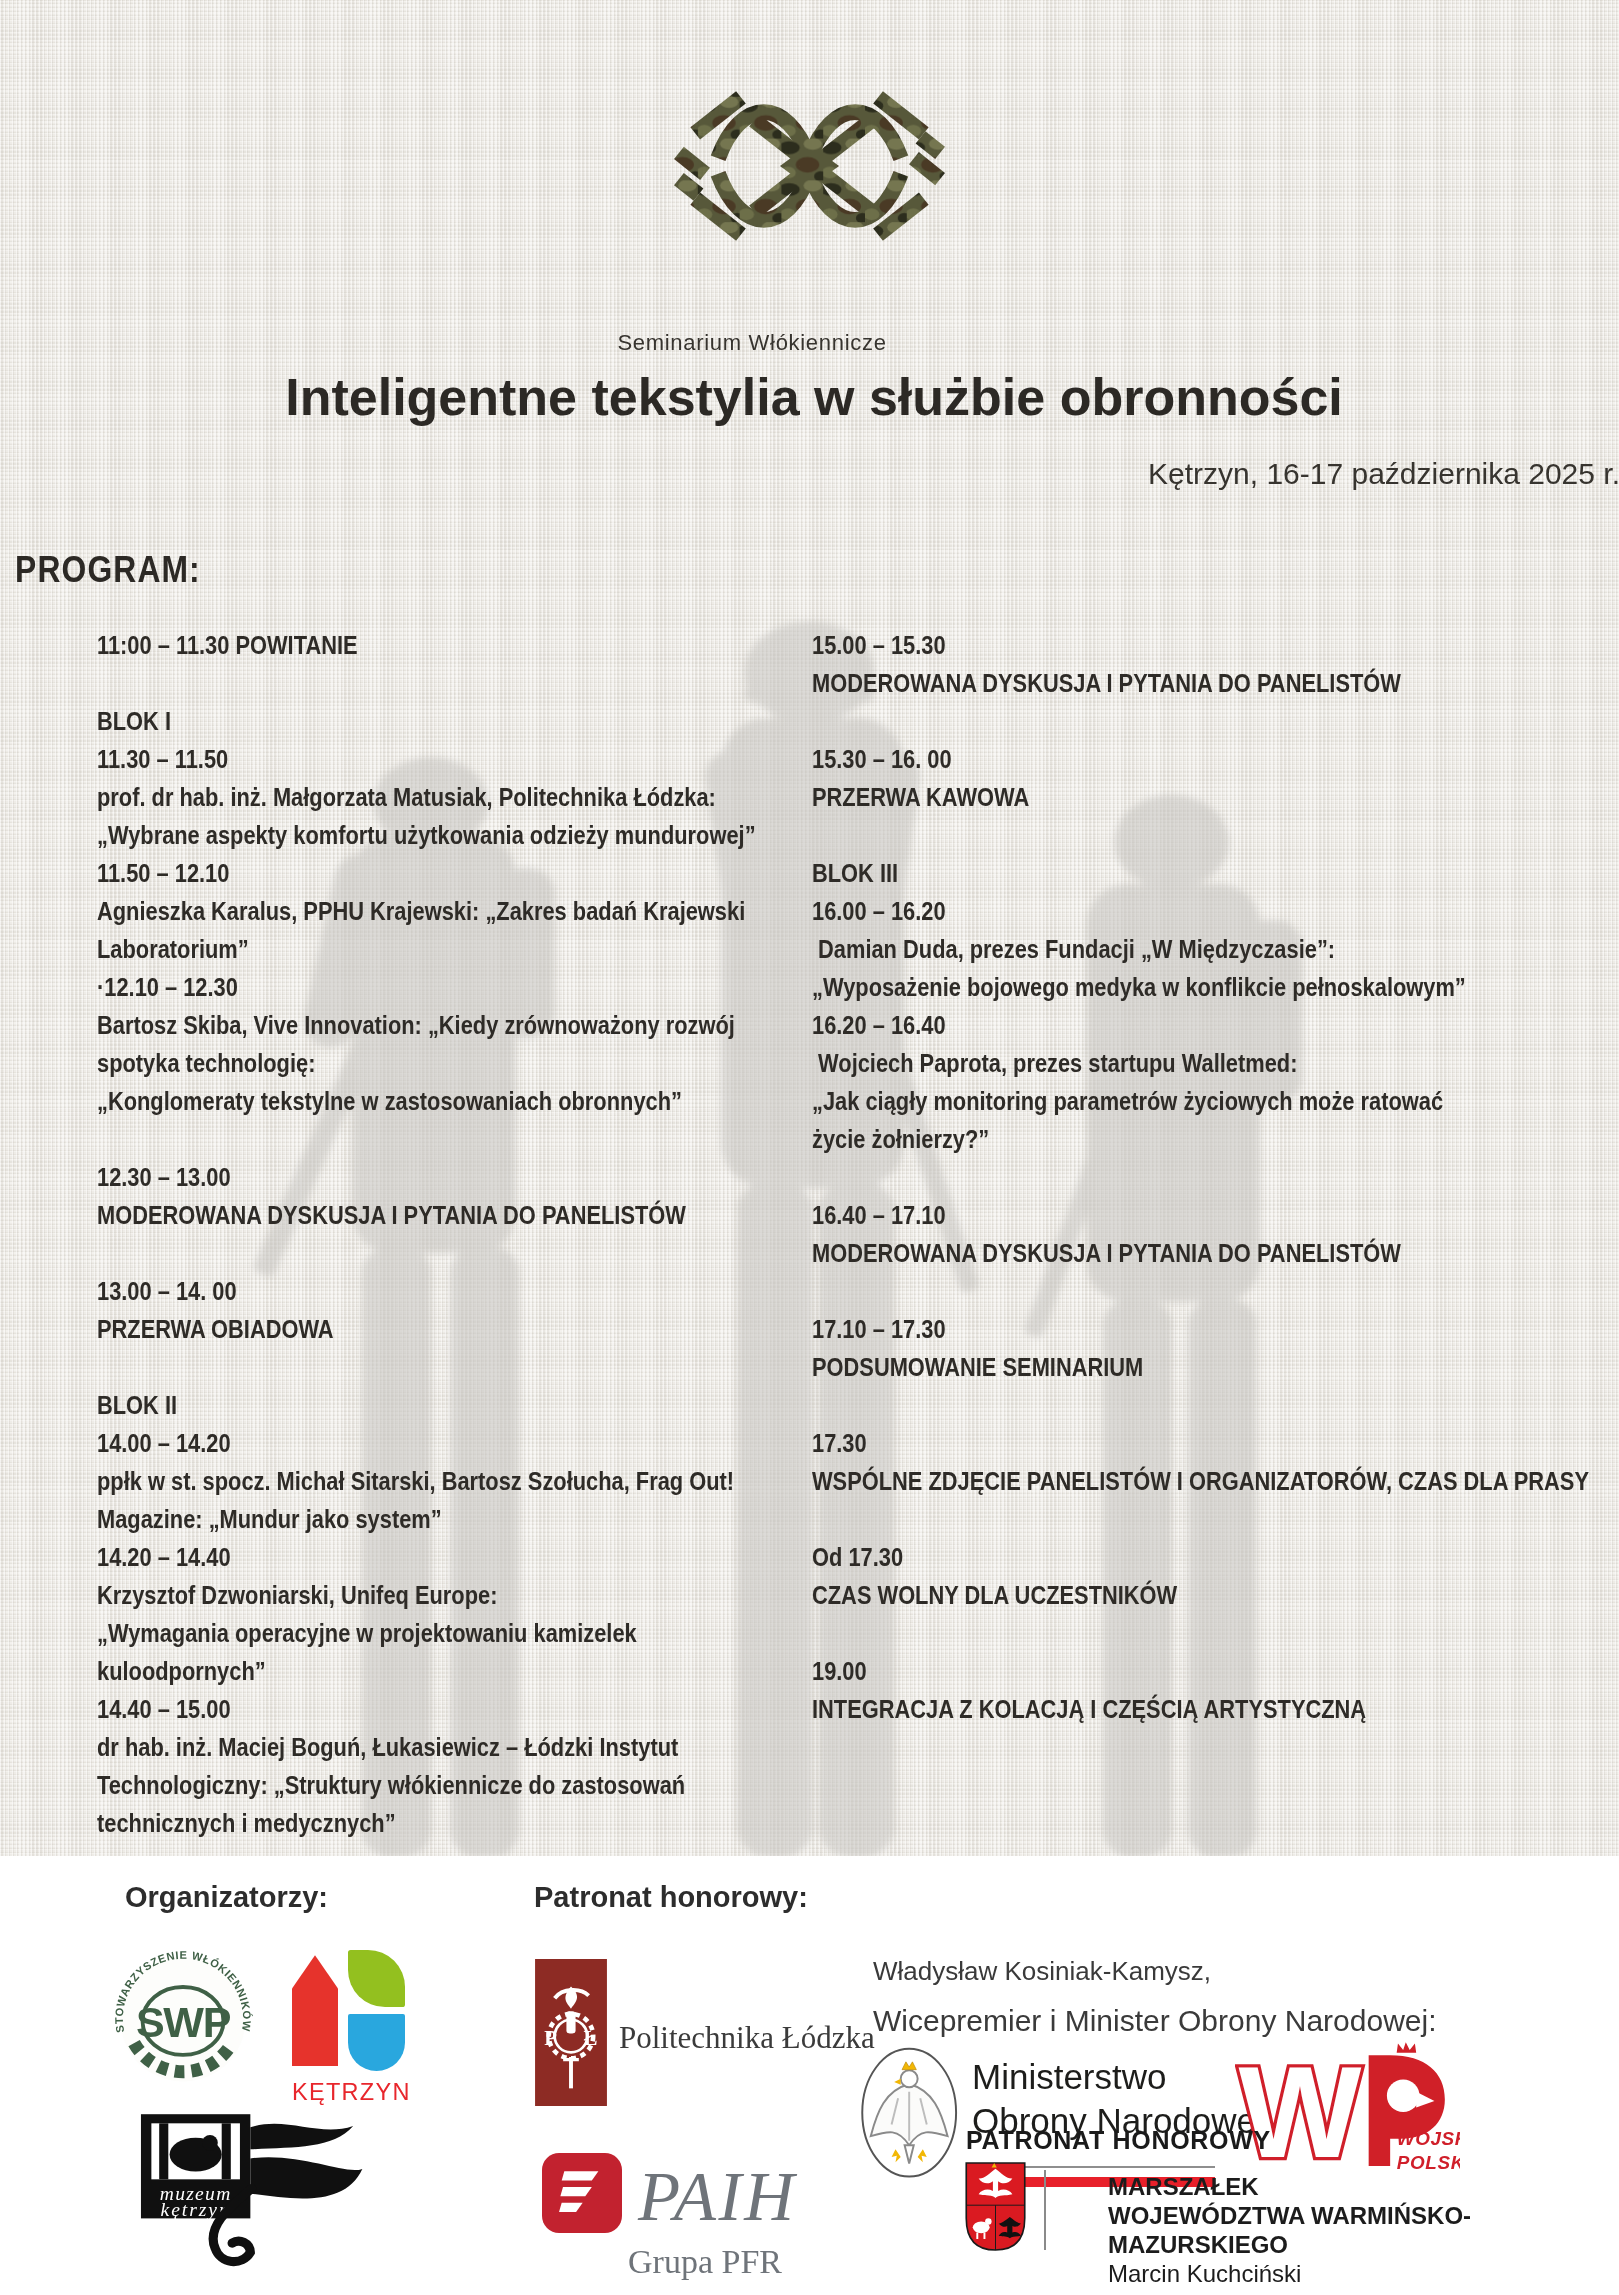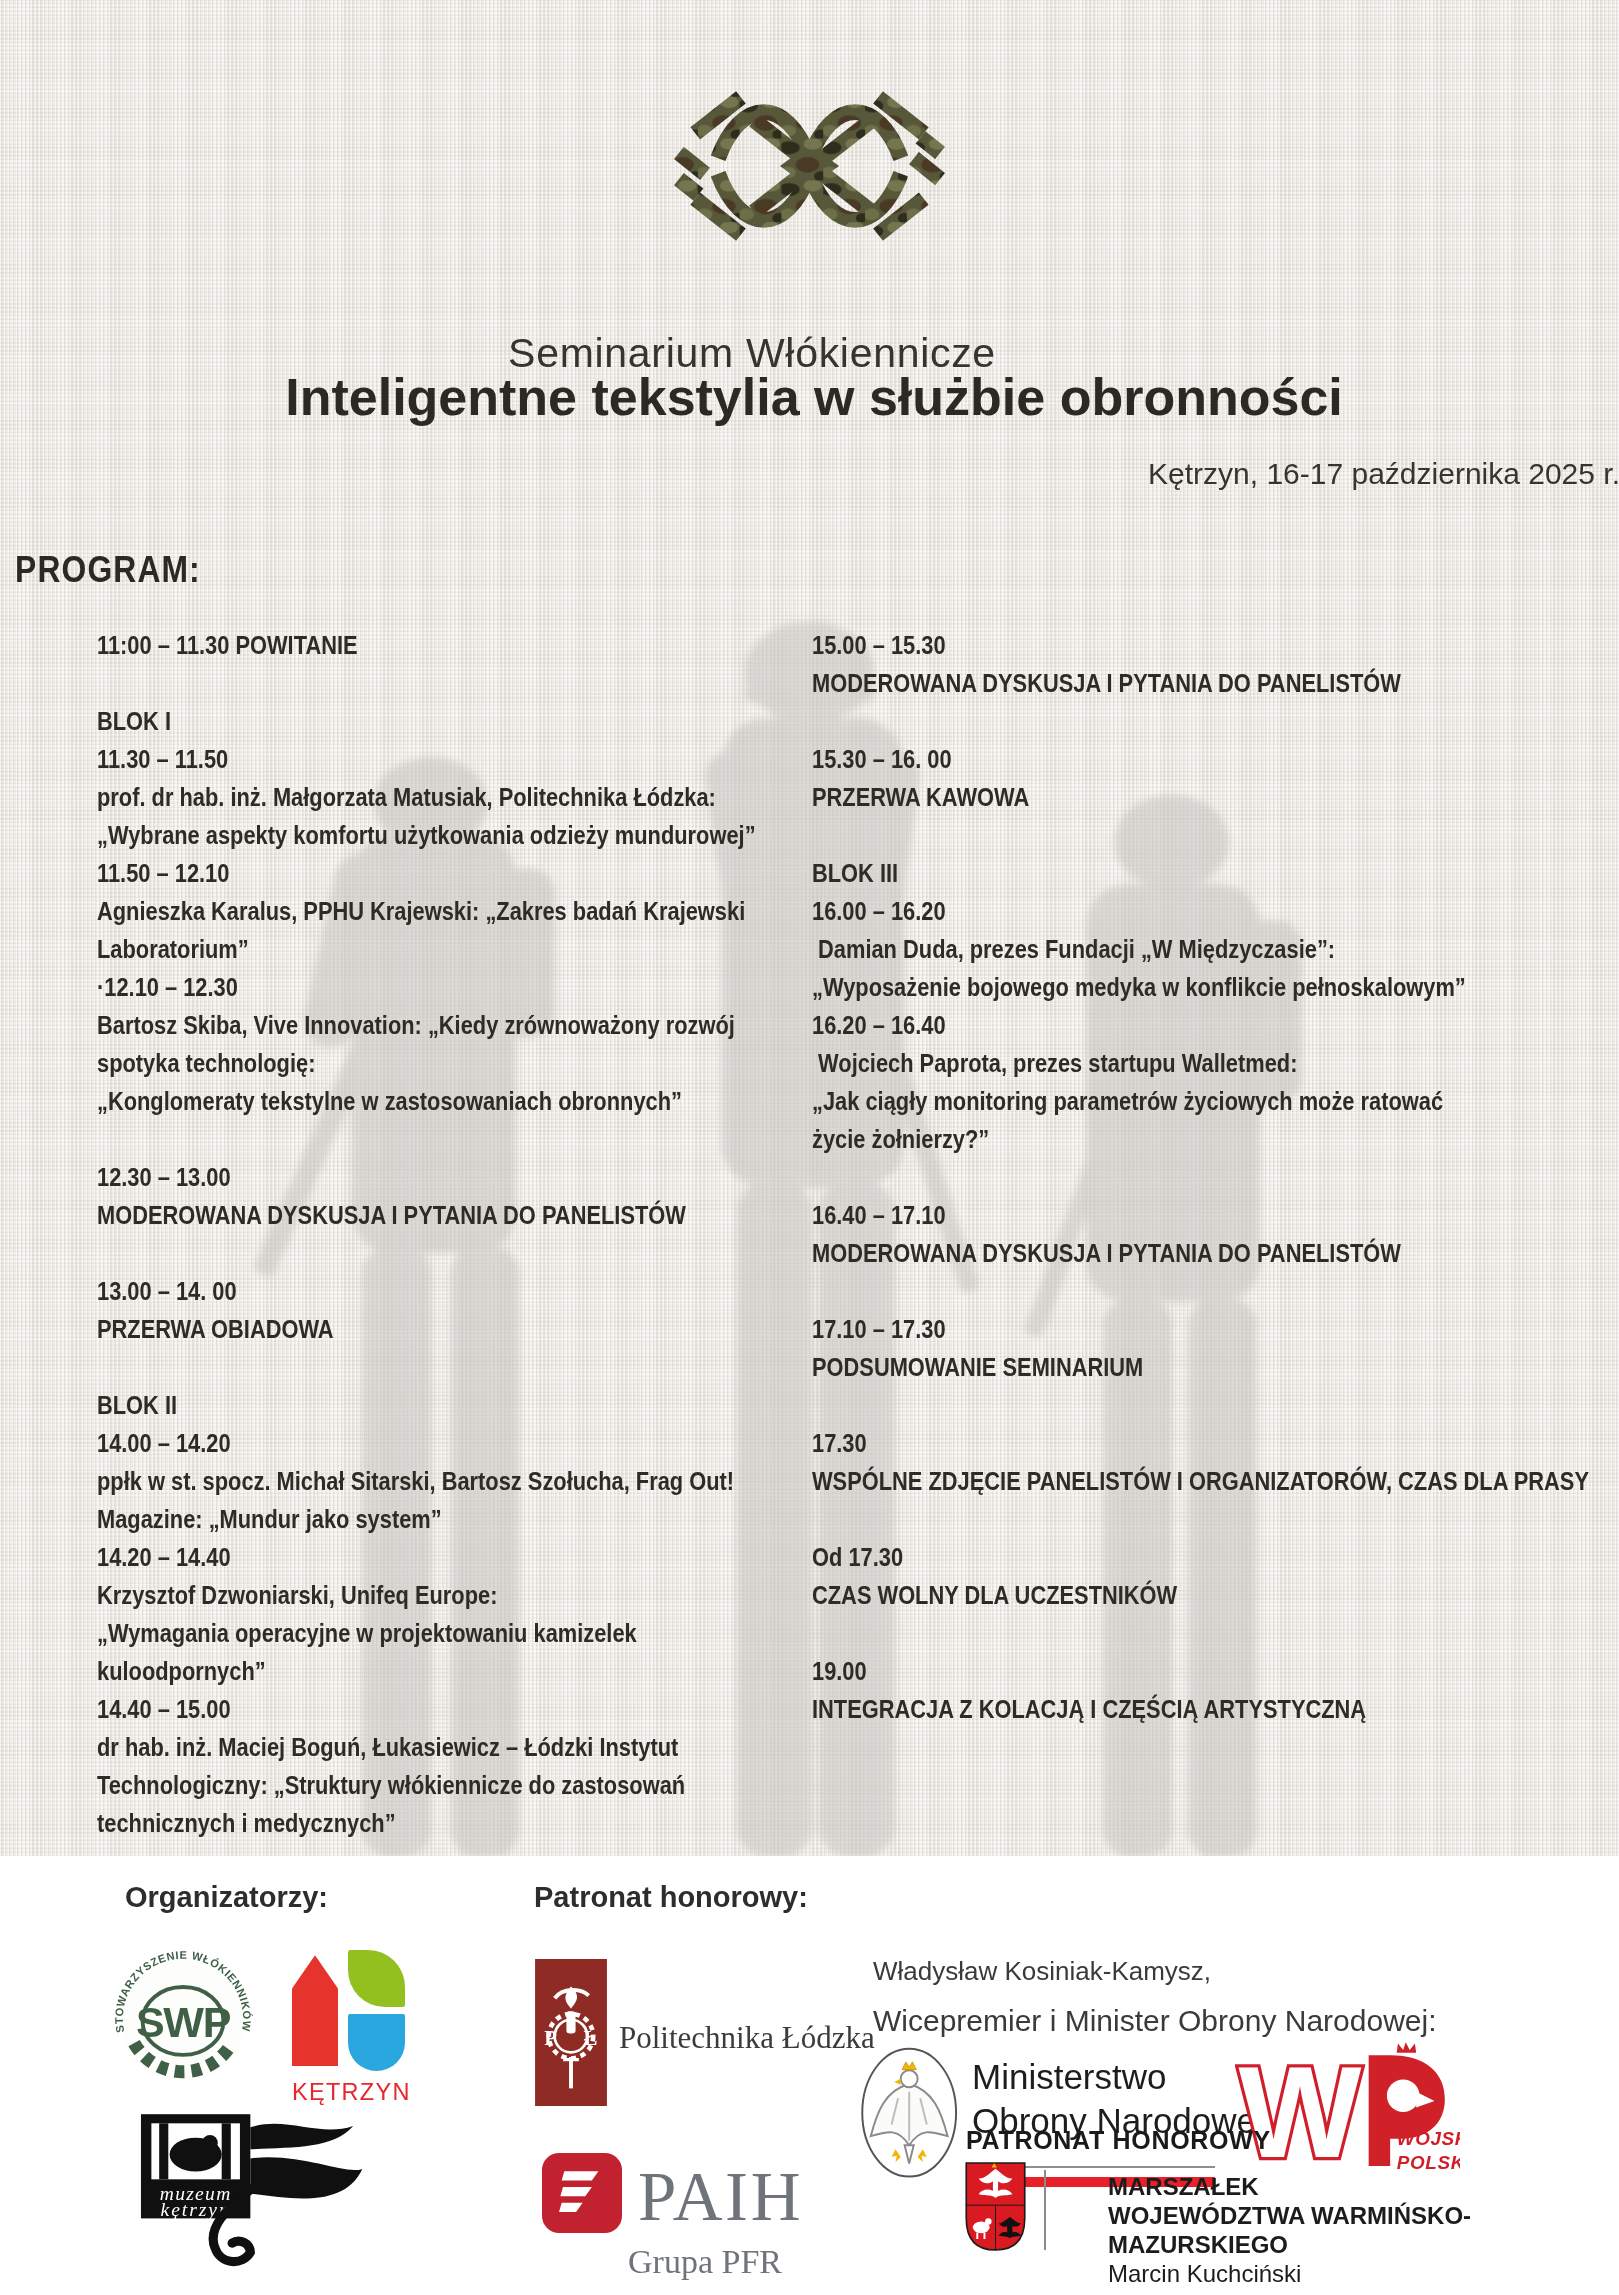--- a/index.html
+++ b/index.html
@@ -6,21 +6,21 @@
   body{width:1620px;height:2295px;font-family:"Liberation Sans",sans-serif;}
   .page{position:relative;width:1620px;height:2295px;overflow:hidden;
     background-color:#eae7e1;
     background-image:
       repeating-linear-gradient(90deg, rgba(255,255,255,.50) 0 1.3px, rgba(198,194,186,.22) 1.3px 2.6px, rgba(255,255,255,.12) 2.6px 3.9px),
       repeating-linear-gradient(0deg, rgba(255,255,255,.38) 0 1.3px, rgba(200,196,188,.20) 1.3px 2.6px, rgba(255,255,255,.10) 2.6px 3.9px);
   }
   .abs{position:absolute;}
   
   .camo-logo{left:656px;top:55px;}
-  .subtitle{left:0;width:1504px;top:330px;text-align:center;font-size:41px;color:#37342f;letter-spacing:0.7px;}
+  .subtitle{left:0;width:1504px;top:330px;text-align:center;font-size:22px;color:#37342f;letter-spacing:0.7px;}
   .title{left:4px;width:1620px;top:367px;text-align:center;font-size:52px;font-weight:bold;color:#2c2925;margin:0;}
   .date{left:0;width:1620px;top:457px;text-align:right;font-size:30px;color:#37342f;}
   .program-label{left:0;width:1308px;top:549px;text-align:left;font-size:37px;font-weight:bold;color:#2c2925;}
   .program-label .cond{display:inline-block;transform:scaleX(.86);letter-spacing:1.3px;}
   
   .col{top:626px;width:914px;transform:scaleX(.84);transform-origin:top left;}
   .col-left{left:97px;}
   .col-right{left:812px;}
   .pline{font-size:26px;font-weight:bold;color:#2e2b27;line-height:38px;white-space:pre;letter-spacing:0;}
   
@@ -38,21 +38,21 @@
     clip-path:polygon(0 30%,50% 0,100% 30%,100% 100%,0 100%);}
   .kt-green{position:absolute;left:56px;top:0;width:57px;height:57px;background:#93c01f;border-radius:2.6px 37px 2.6px 37px;}
   .kt-blue{position:absolute;left:56px;top:64px;width:57px;height:57px;background:#29a7de;border-radius:2.6px 2.6px 37px 37px;}
   .kt-label{margin-top:7.8px;font-size:23.5px;color:#e8262c;letter-spacing:1.3px;}
   .pl-text{left:619px;top:2020px;font-family:"Liberation Serif",serif;font-size:31px;color:#3b3b3b;}
   .mon-text{left:972px;top:2055px;font-size:35px;color:#1d1d1b;line-height:44px;}
   .mon-line-gray{left:972px;top:2166px;width:243px;height:2px;background:#8f8f8f;}
   .mon-line-red{left:972px;top:2177px;width:243px;height:10.4px;background:#e8202a;}
   .patronat-label{left:966px;top:2126px;font-size:25px;font-weight:bold;color:#1a1a1a;letter-spacing:0.7px;}
   .paih-mark{left:542px;top:2153px;}
-  .paih-text{left:638px;top:2158px;font-family:"Liberation Serif",serif;font-size:69px;color:#6f747a;letter-spacing:2.6px;}
+  .paih-text{left:638px;top:2158px;font-family:"Liberation Serif",serif;font-size:69px;color:#6f747a;letter-spacing:2.6px;font-style:italic;}
   .paih-sub{left:628px;top:2243px;font-family:"Liberation Serif",serif;font-size:34px;color:#6f747a;}
   .mar-divider{left:1044px;top:2170px;width:2px;height:80px;background:#8a8a8a;}
   .mar-text{left:1108px;top:2172px;font-size:24px;color:#1c1c1c;line-height:29px;}
   .mar-text .b{font-weight:bold;}
 </style>
 </head>
 <body>
 
 <div class="page">
 

